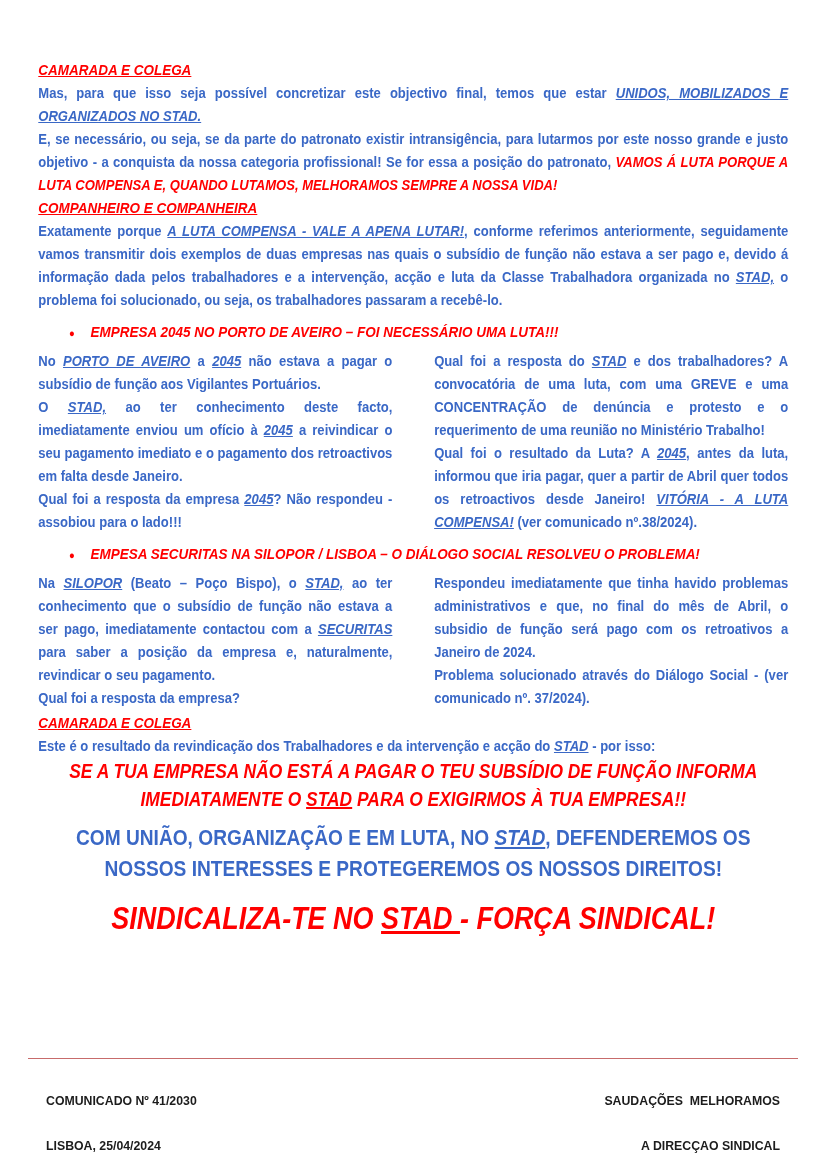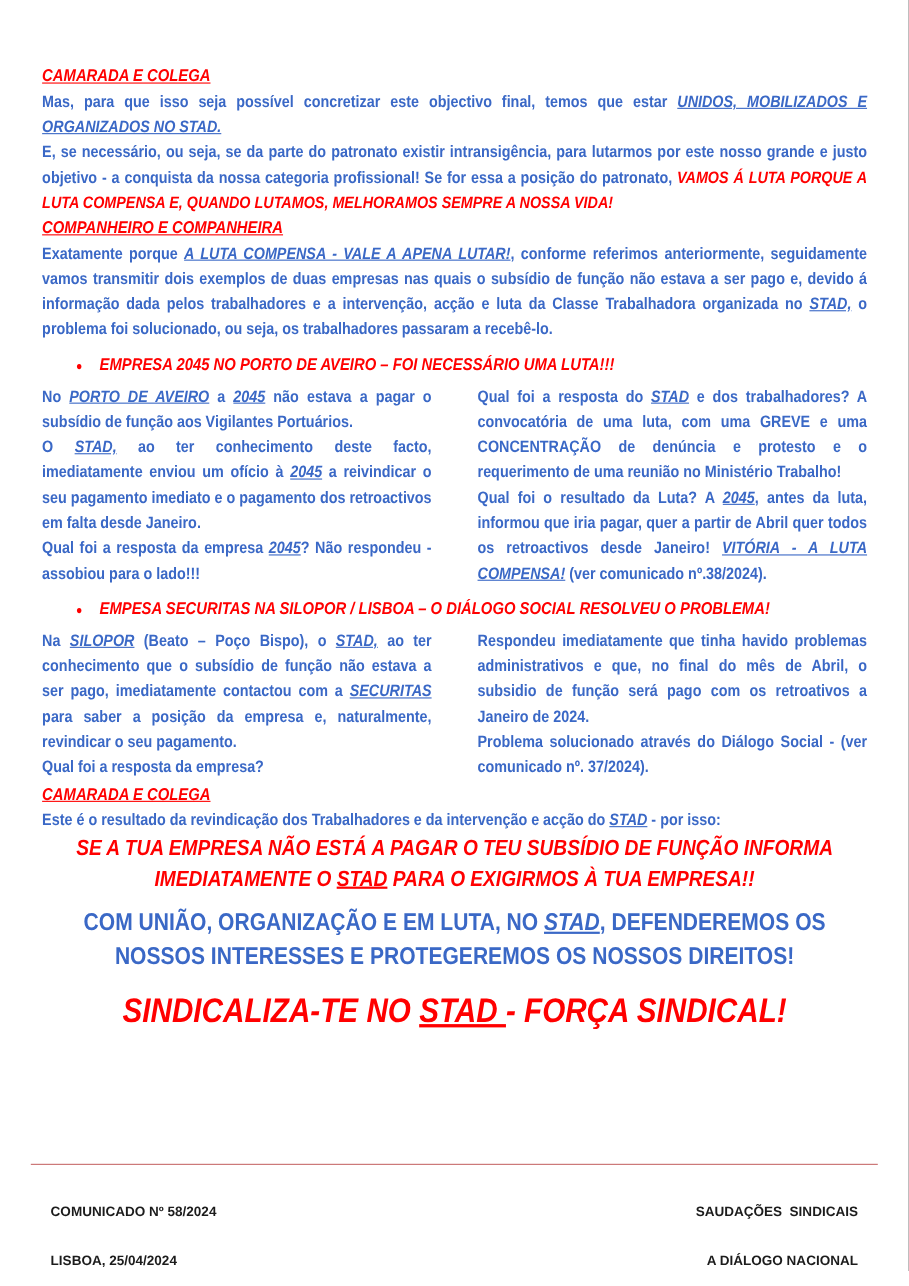--- a/index.html
+++ b/index.html
@@ -103,24 +103,24 @@
     </div>
 
     <div class="slogan"><span>SINDICALIZA-TE NO </span><span class="ui">STAD </span><span>- FORÇA SINDICAL!</span></div>
 
   </div>
 
   <div class="footer">
     <div class="f-rule"></div>
     <div class="f-bar">
       <div class="f-left">
-        <div>COMUNICADO Nº 58/2024</div>
+        <div>COMUNICADO Nº 41/2030</div>
         <div>LISBOA, 25/04/2024</div>
       </div>
       <div class="f-right">
-        <div>SAUDAÇÕES  SINDICAIS</div>
-        <div>A DIÁLOGO NACIONAL</div>
+        <div>SAUDAÇÕES  MELHORAMOS</div>
+        <div>A DIRECÇAO SINDICAL</div>
       </div>
     </div>
 
   </div>
 
 </div>
 
 </body></html>

